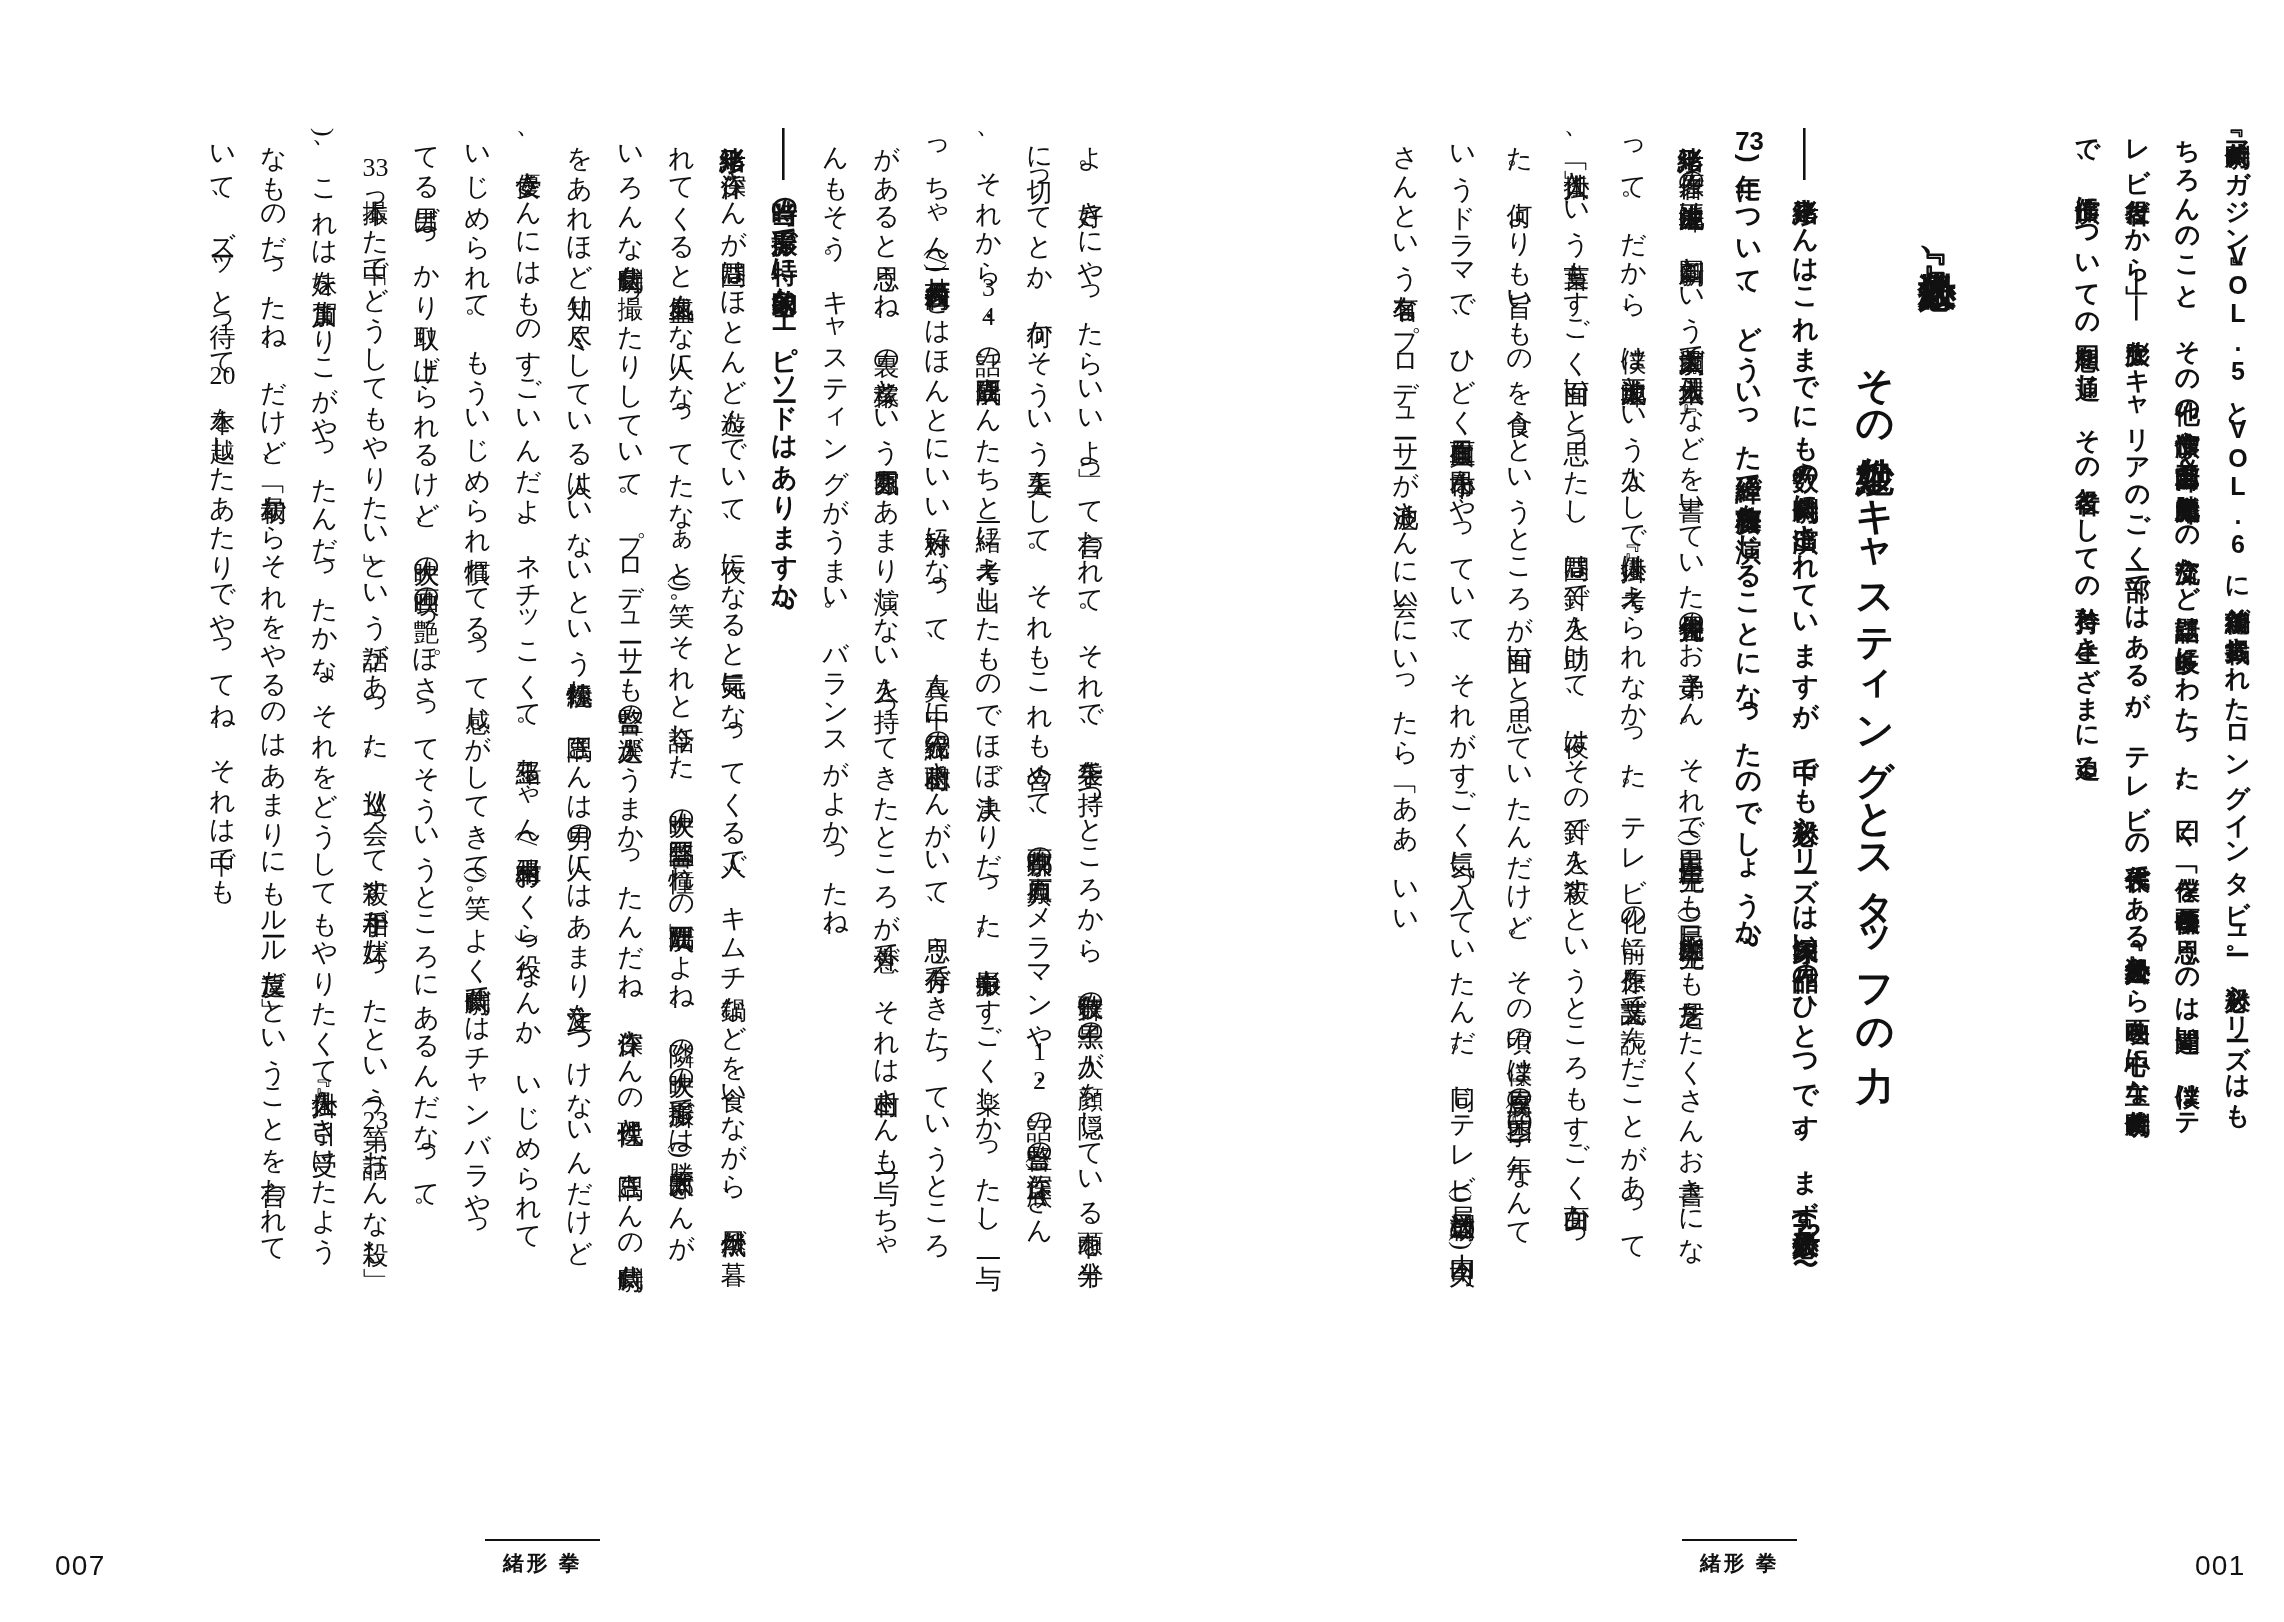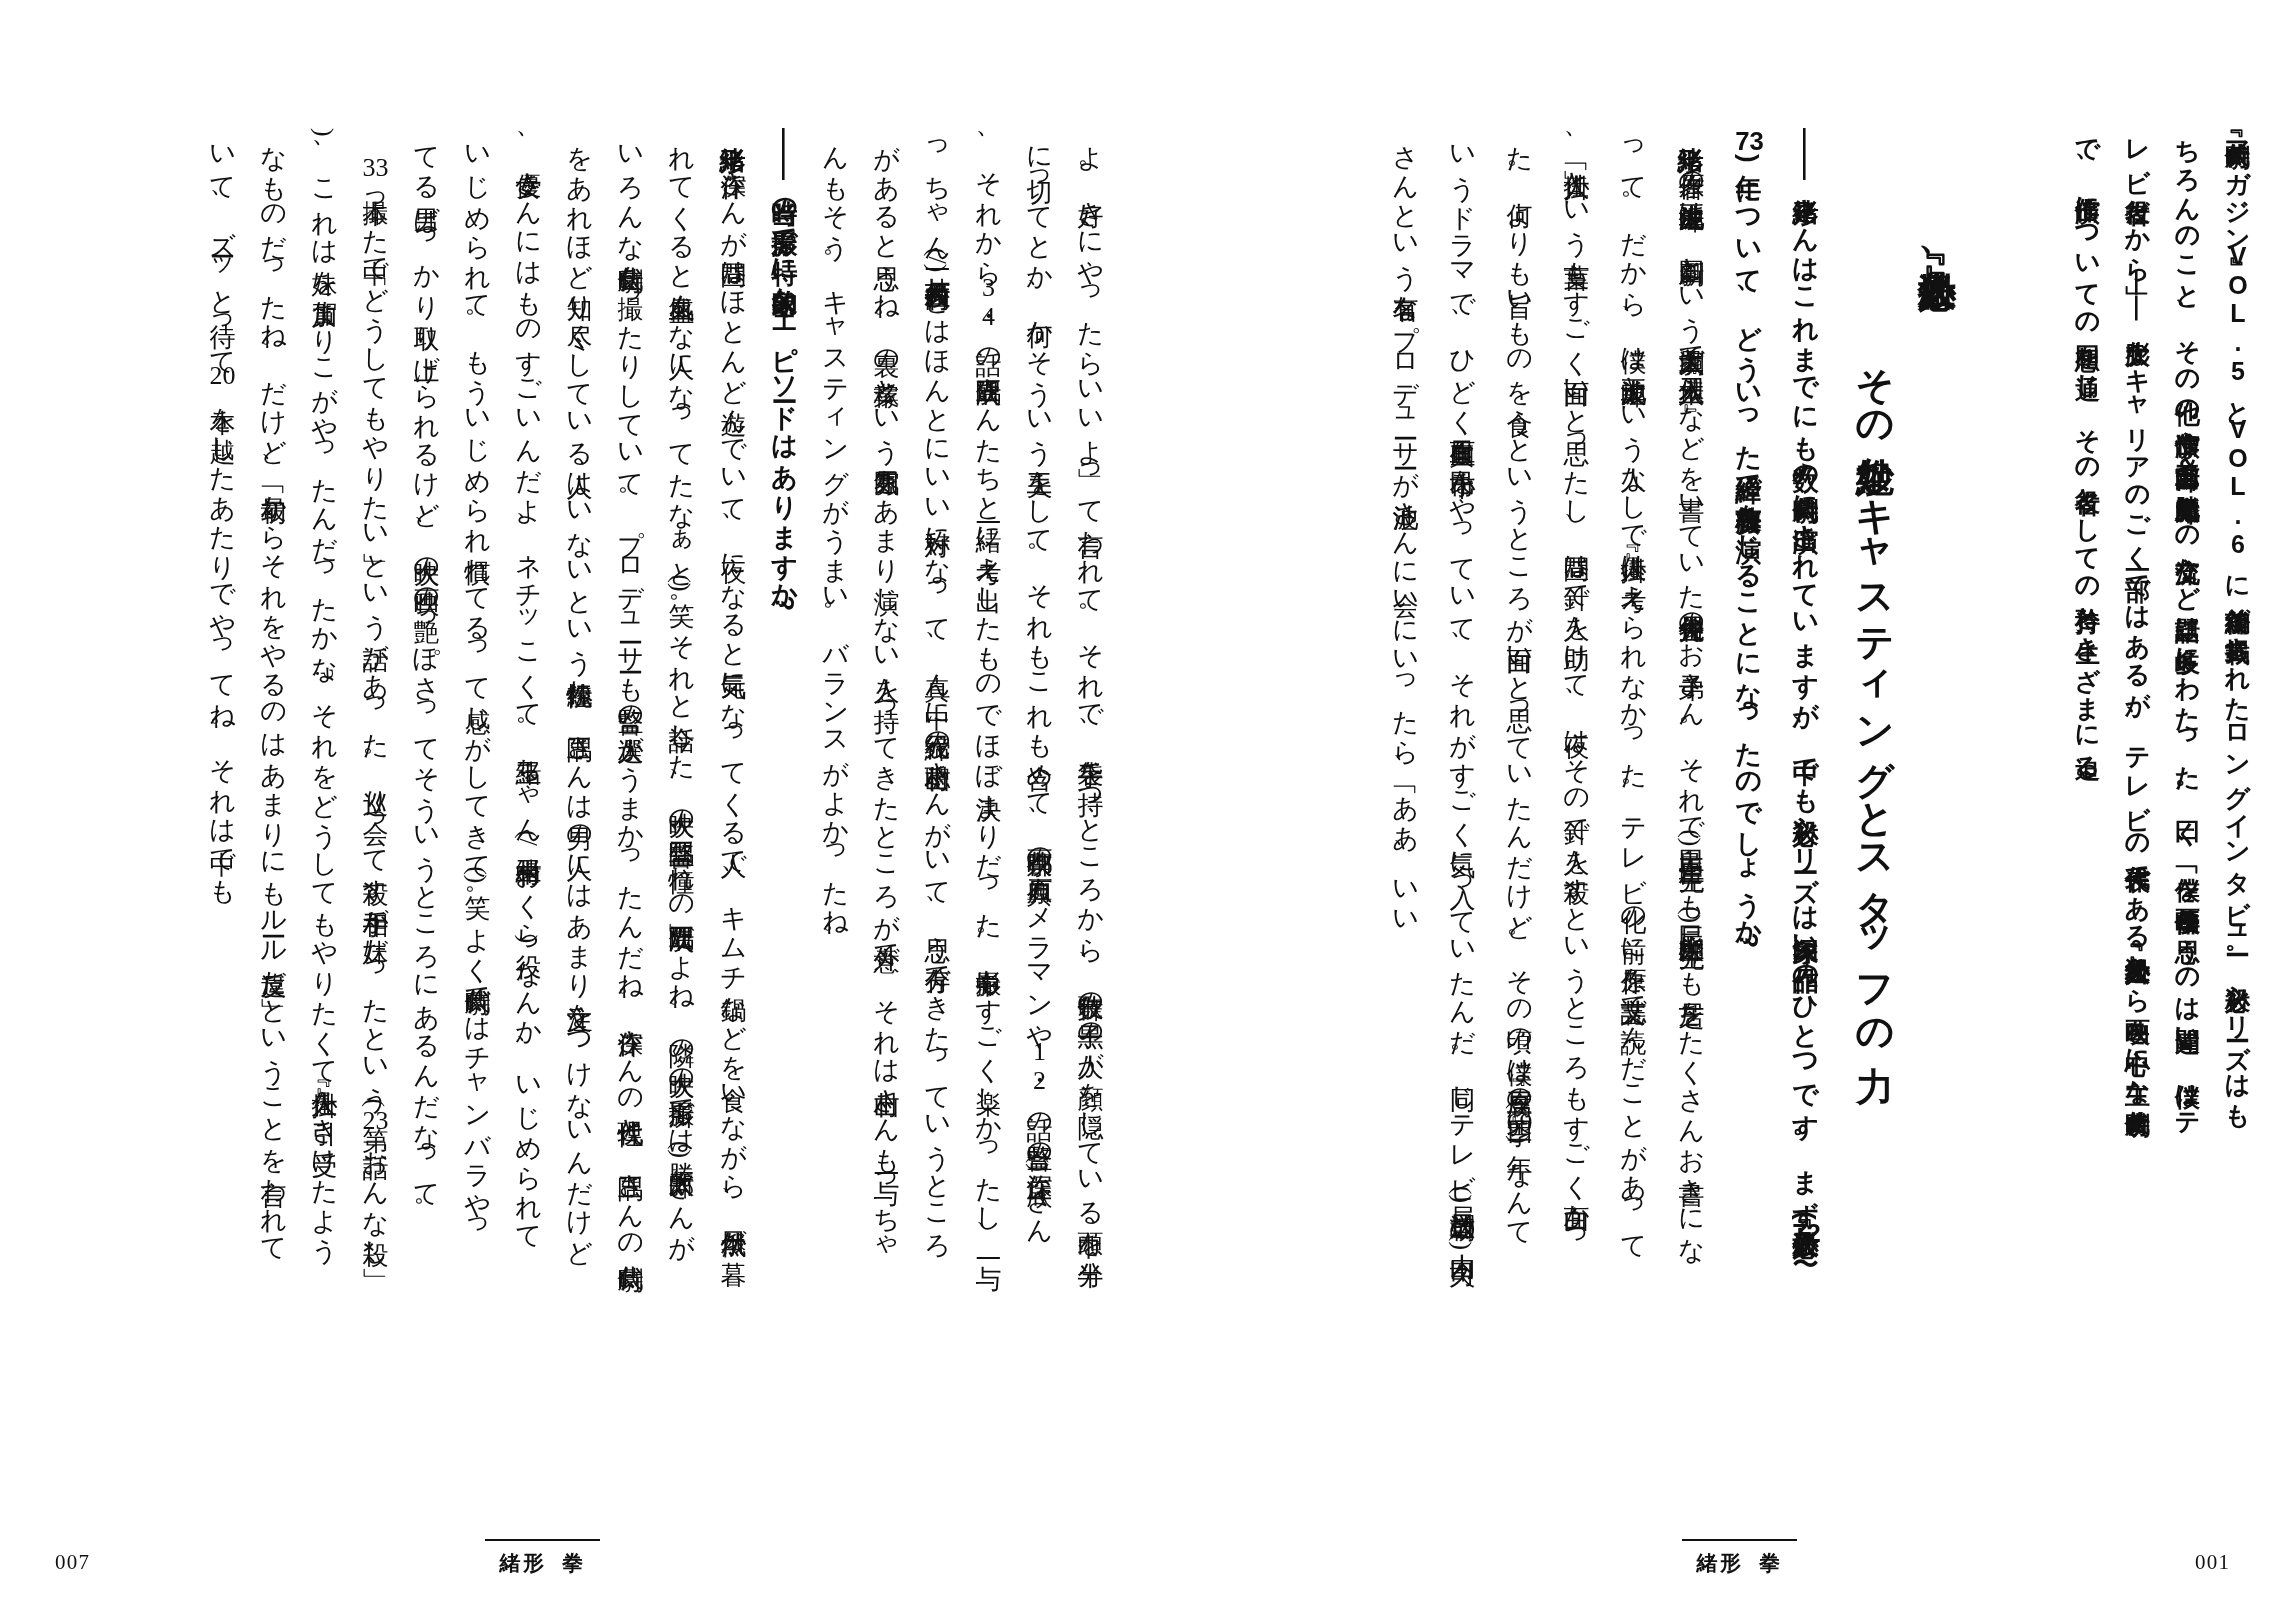--- a/index.html
+++ b/index.html
@@ -55,28 +55,28 @@
     font-weight:700;
   }
   .qa .indent { text-indent:26px; }
 
   
   .footer-rule {
     position:absolute; width:115px; height:2px; background:#111;
   }
   .footer-name {
     position:absolute; width:115px; text-align:center;
-    font-family:Liberation Mono, monospace;
+    font-family:Liberation Sans, sans-serif;
     font-weight:700; font-size:21px; letter-spacing:2.6px;
     white-space:nowrap;
   }
   .page-num {
     position:absolute;
-    font-family:Liberation Serif, serif;
-    font-size:21px; letter-spacing:1.3px;
+    font-family:Liberation Sans, sans-serif;
+    font-size:28px; letter-spacing:1.3px;
   }
   .rule-left  { left:485px;  top:1539px; }
   .name-left  { left:485px;  top:1549px; }
   .num-left   { left:55px;   top:1550px; }
   .rule-right { left:1682px; top:1539px; }
   .name-right { left:1682px; top:1549px; }
   .num-right  { left:2195px; top:1550px; }
 </style>
 </head>
 <body>

